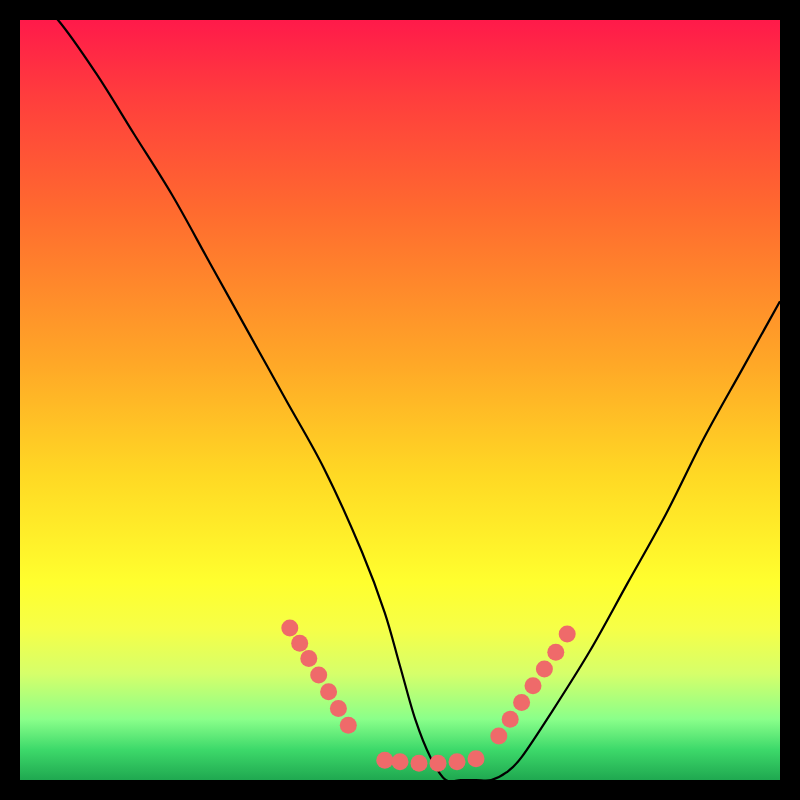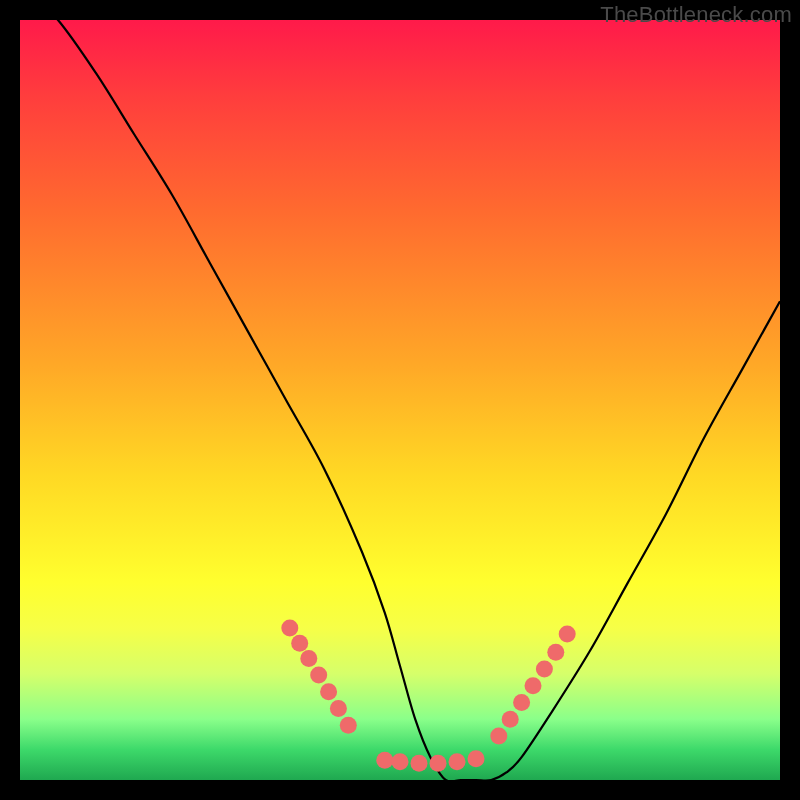--- a/index.html
+++ b/index.html
@@ -84,14 +84,13 @@
           <circle cx="478.8" cy="715.9" r="8.5" fill="#ef6a6a"></circle>
           <circle cx="490.2" cy="699.2" r="8.5" fill="#ef6a6a"></circle>
           <circle cx="501.6" cy="682.5" r="8.5" fill="#ef6a6a"></circle>
           <circle cx="513.0" cy="665.8" r="8.5" fill="#ef6a6a"></circle>
           <circle cx="524.4" cy="649.0" r="8.5" fill="#ef6a6a"></circle>
           <circle cx="535.8" cy="632.3" r="8.5" fill="#ef6a6a"></circle>
           <circle cx="547.2" cy="614.1" r="8.5" fill="#ef6a6a"></circle>
         </g>
     </svg>
   </div>
-  <div class="watermark">TheBottleneck.com</div>
 </div>
 
 </body></html>

